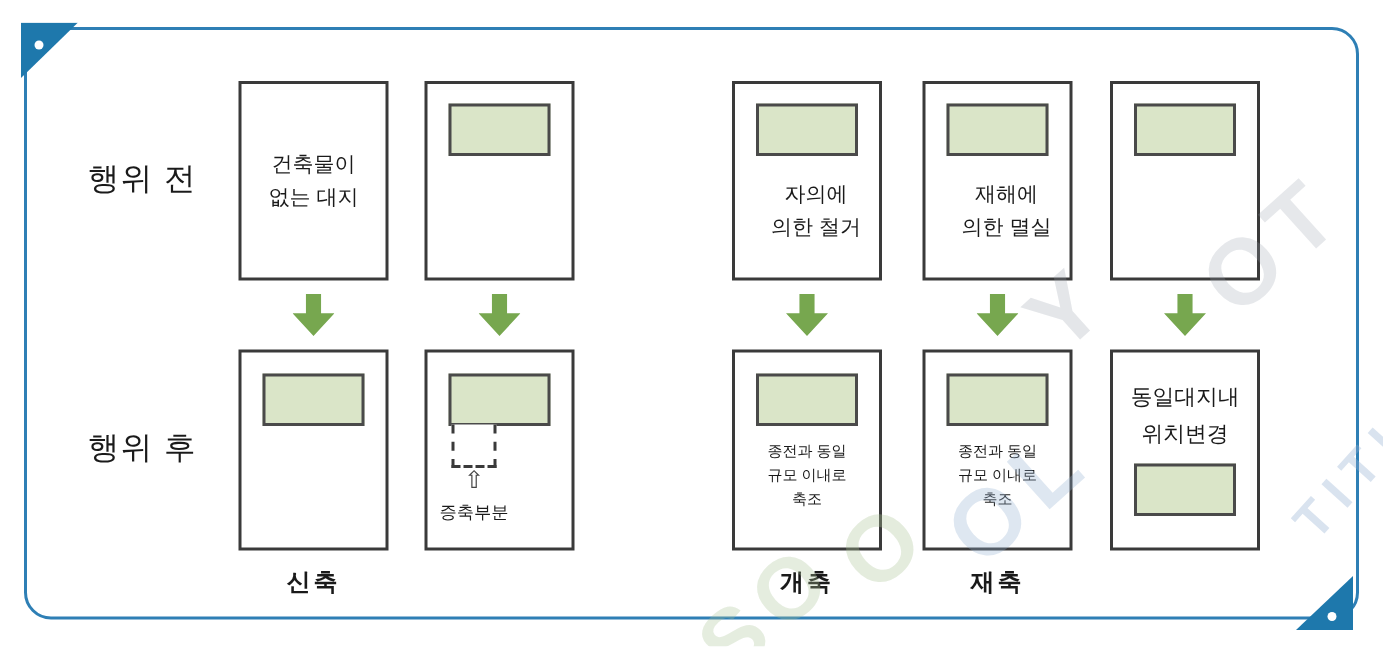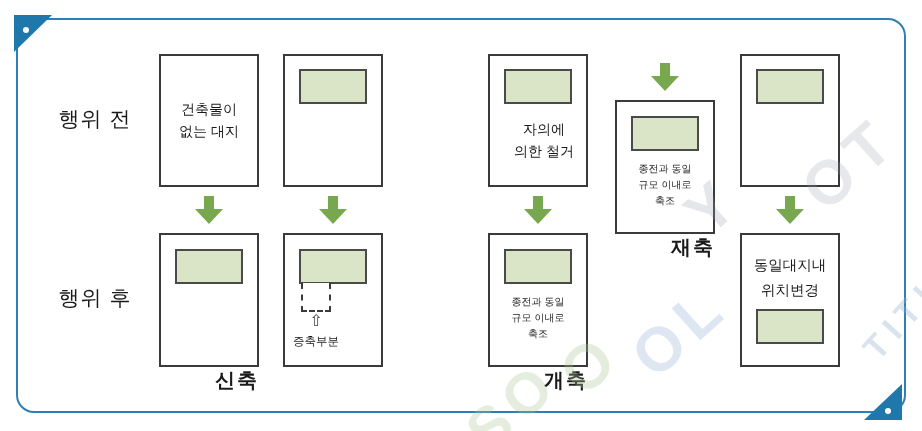--- a/index.html
+++ b/index.html
@@ -37,21 +37,21 @@
   .flex-center{display:flex;align-items:center;justify-content:center;height:100%;}
   .top .btext.below{margin-top:15px;padding-left:12px;}
   .bottom .btext.below{margin-top:10px;font-size:10px;line-height:1.6;}
   .bottom .btext.above{padding-top:18px;font-size:14.5px;line-height:1.7;}
   .bottom .grect.low{margin-top:7px;}
   .dashed-ext{position:absolute;left:16px;top:48px;width:30px;height:29px;box-sizing:border-box;
     border:2px dashed var(--box-border);border-top:none;background:#fff;}
   .hollow-arrow{position:absolute;left:16px;top:78px;width:30px;text-align:center;
     font-size:16px;line-height:1;color:#444;}
   .ext-caption{position:absolute;left:-3px;top:99px;width:68px;text-align:center;font-size:11.5px;}
-  .col-label{text-align:right;font-size:20px;font-weight:600;letter-spacing:2px;}
+  .col-label{margin-top:11px;text-align:center;font-size:16px;font-weight:600;letter-spacing:2px;}
 </style>
 </head>
 <body>
 
 <div class="canvas">
   <div class="frame"></div>
   <div class="watermark-layer">
       <span style="position: absolute; left: 462px; top: 372px; font-size: 58px; color: rgba(170, 195, 150, 0.3); transform: rotate(-42deg); letter-spacing: 8px;">SO</span>
       <span style="position: absolute; left: 562px; top: 328px; font-size: 62px; color: rgba(170, 195, 150, 0.32); transform: rotate(-42deg); letter-spacing: 8px;">O</span>
       <span style="position: absolute; left: 628px; top: 295px; font-size: 62px; color: rgba(145, 175, 210, 0.3); transform: rotate(-42deg); letter-spacing: 8px;">OL</span>
@@ -112,20 +112,25 @@
     <div class="box bottom">
       <div class="grect"></div>
       <div class="btext below">종전과 동일
 규모 이내로
 축조</div>
     </div>
     <div class="col-label">개축</div>
   </div>
 
   <div class="col" style="left:615px">
+    <div class="box top">
+      <div class="grect"></div>
+      <div class="btext below">재해에
+의한 멸실</div>
+    </div>
     <div class="arrow-wrap">
       <div class="arrow"></div>
     </div>
     <div class="box bottom">
       <div class="grect"></div>
       <div class="btext below">종전과 동일
 규모 이내로
 축조</div>
     </div>
     <div class="col-label">재축</div>

